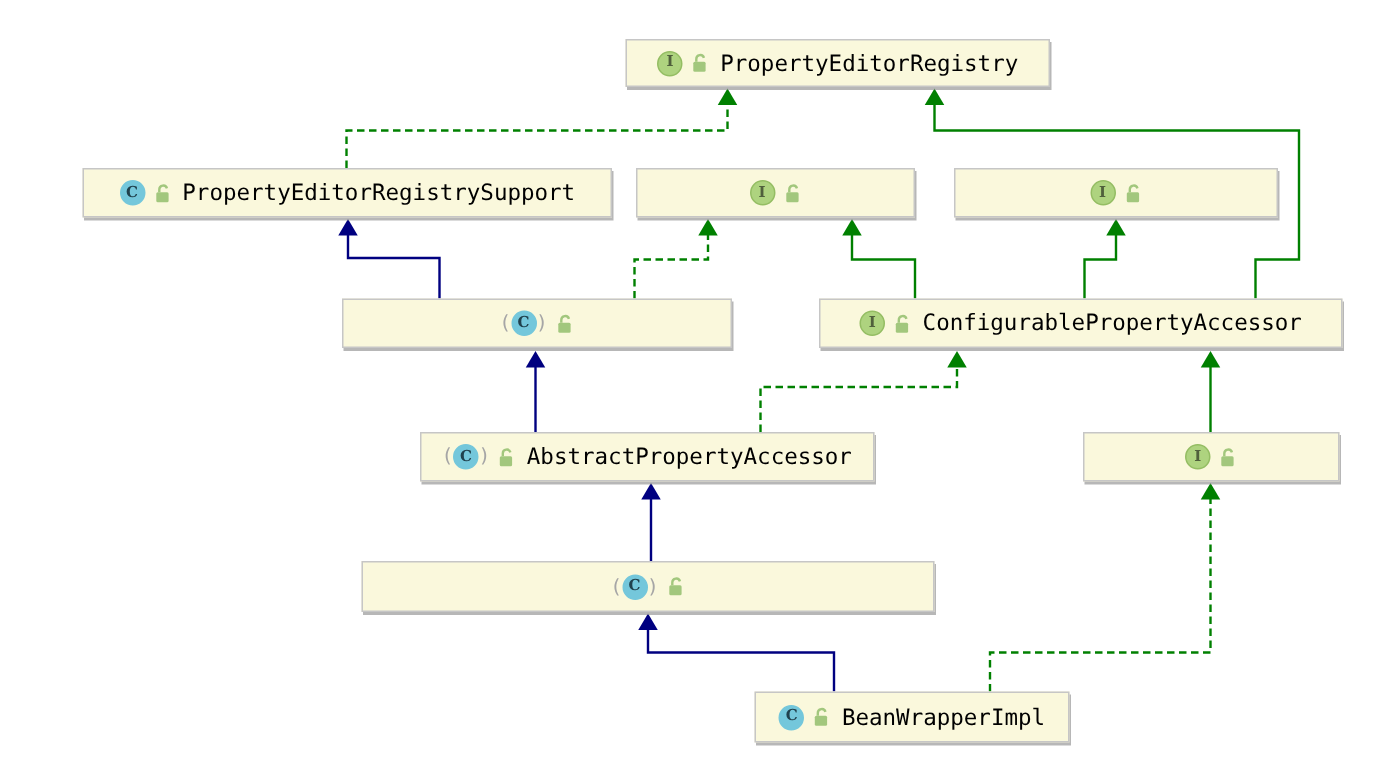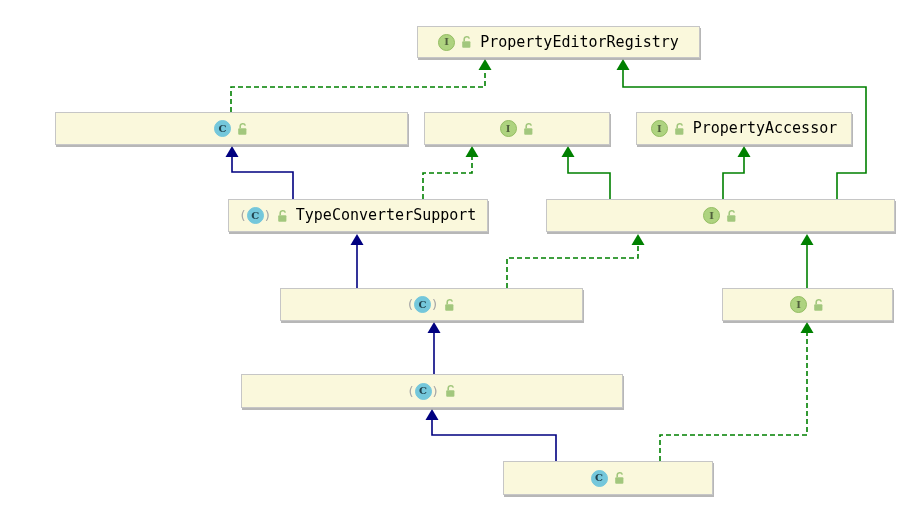--- a/index.html
+++ b/index.html
@@ -88,20 +88,21 @@
     <div class="node" style="left: 55px; top: 112px; width: 353px; height: 33px;">
       <span class="type-icon">
         <span class="circ cls">C</span>
       </span>
       <span class="lock-icon">
         <svg width="13" height="14" viewBox="0 0 13 14">
           <path d="M4.2 6.2 V4.4 a2.6 2.6 0 0 1 5.1 -0.8" fill="none" stroke="#a2c77d" stroke-width="1.6"></path>
           <rect x="2.2" y="6.2" width="8.2" height="6.6" rx="1" fill="#a2c77d"></rect>
         </svg>
       </span>
+      <span class="label">PropertyEditorRegistrySupport</span>
     </div>
     <div class="node" style="left: 424px; top: 112px; width: 186px; height: 33px;">
       <span class="type-icon">
         <span class="circ iface">I</span>
       </span>
       <span class="lock-icon">
         <svg width="13" height="14" viewBox="0 0 13 14">
           <path d="M4.2 6.2 V4.4 a2.6 2.6 0 0 1 5.1 -0.8" fill="none" stroke="#a2c77d" stroke-width="1.6"></path>
           <rect x="2.2" y="6.2" width="8.2" height="6.6" rx="1" fill="#a2c77d"></rect>
         </svg>
@@ -110,59 +111,59 @@
     <div class="node" style="left: 636px; top: 112px; width: 216px; height: 33px;">
       <span class="type-icon">
         <span class="circ iface">I</span>
       </span>
       <span class="lock-icon">
         <svg width="13" height="14" viewBox="0 0 13 14">
           <path d="M4.2 6.2 V4.4 a2.6 2.6 0 0 1 5.1 -0.8" fill="none" stroke="#a2c77d" stroke-width="1.6"></path>
           <rect x="2.2" y="6.2" width="8.2" height="6.6" rx="1" fill="#a2c77d"></rect>
         </svg>
       </span>
-      <span class="label">PropertyAccessor</span>
     </div>
     <div class="node" style="left: 228px; top: 199px; width: 260px; height: 33px;">
       <span class="type-icon">
         <span class="paren">(</span>
         <span class="circ cls">C</span>
         <span class="paren">)</span>
       </span>
       <span class="lock-icon">
         <svg width="13" height="14" viewBox="0 0 13 14">
           <path d="M4.2 6.2 V4.4 a2.6 2.6 0 0 1 5.1 -0.8" fill="none" stroke="#a2c77d" stroke-width="1.6"></path>
           <rect x="2.2" y="6.2" width="8.2" height="6.6" rx="1" fill="#a2c77d"></rect>
         </svg>
       </span>
-      <span class="label">TypeConverterSupport</span>
     </div>
     <div class="node" style="left: 546px; top: 199px; width: 349px; height: 33px;">
       <span class="type-icon">
         <span class="circ iface">I</span>
       </span>
       <span class="lock-icon">
         <svg width="13" height="14" viewBox="0 0 13 14">
           <path d="M4.2 6.2 V4.4 a2.6 2.6 0 0 1 5.1 -0.8" fill="none" stroke="#a2c77d" stroke-width="1.6"></path>
           <rect x="2.2" y="6.2" width="8.2" height="6.6" rx="1" fill="#a2c77d"></rect>
         </svg>
       </span>
+      <span class="label">ConfigurablePropertyAccessor</span>
     </div>
     <div class="node" style="left: 280px; top: 288px; width: 303px; height: 33px;">
       <span class="type-icon">
         <span class="paren">(</span>
         <span class="circ cls">C</span>
         <span class="paren">)</span>
       </span>
       <span class="lock-icon">
         <svg width="13" height="14" viewBox="0 0 13 14">
           <path d="M4.2 6.2 V4.4 a2.6 2.6 0 0 1 5.1 -0.8" fill="none" stroke="#a2c77d" stroke-width="1.6"></path>
           <rect x="2.2" y="6.2" width="8.2" height="6.6" rx="1" fill="#a2c77d"></rect>
         </svg>
       </span>
+      <span class="label">AbstractPropertyAccessor</span>
     </div>
     <div class="node" style="left: 722px; top: 288px; width: 171px; height: 33px;">
       <span class="type-icon">
         <span class="circ iface">I</span>
       </span>
       <span class="lock-icon">
         <svg width="13" height="14" viewBox="0 0 13 14">
           <path d="M4.2 6.2 V4.4 a2.6 2.6 0 0 1 5.1 -0.8" fill="none" stroke="#a2c77d" stroke-width="1.6"></path>
           <rect x="2.2" y="6.2" width="8.2" height="6.6" rx="1" fill="#a2c77d"></rect>
         </svg>
@@ -184,14 +185,15 @@
     <div class="node" style="left: 503px; top: 461px; width: 210px; height: 34px;">
       <span class="type-icon">
         <span class="circ cls">C</span>
       </span>
       <span class="lock-icon">
         <svg width="13" height="14" viewBox="0 0 13 14">
           <path d="M4.2 6.2 V4.4 a2.6 2.6 0 0 1 5.1 -0.8" fill="none" stroke="#a2c77d" stroke-width="1.6"></path>
           <rect x="2.2" y="6.2" width="8.2" height="6.6" rx="1" fill="#a2c77d"></rect>
         </svg>
       </span>
+      <span class="label">BeanWrapperImpl</span>
     </div>
   </div>
 
 </body></html>

